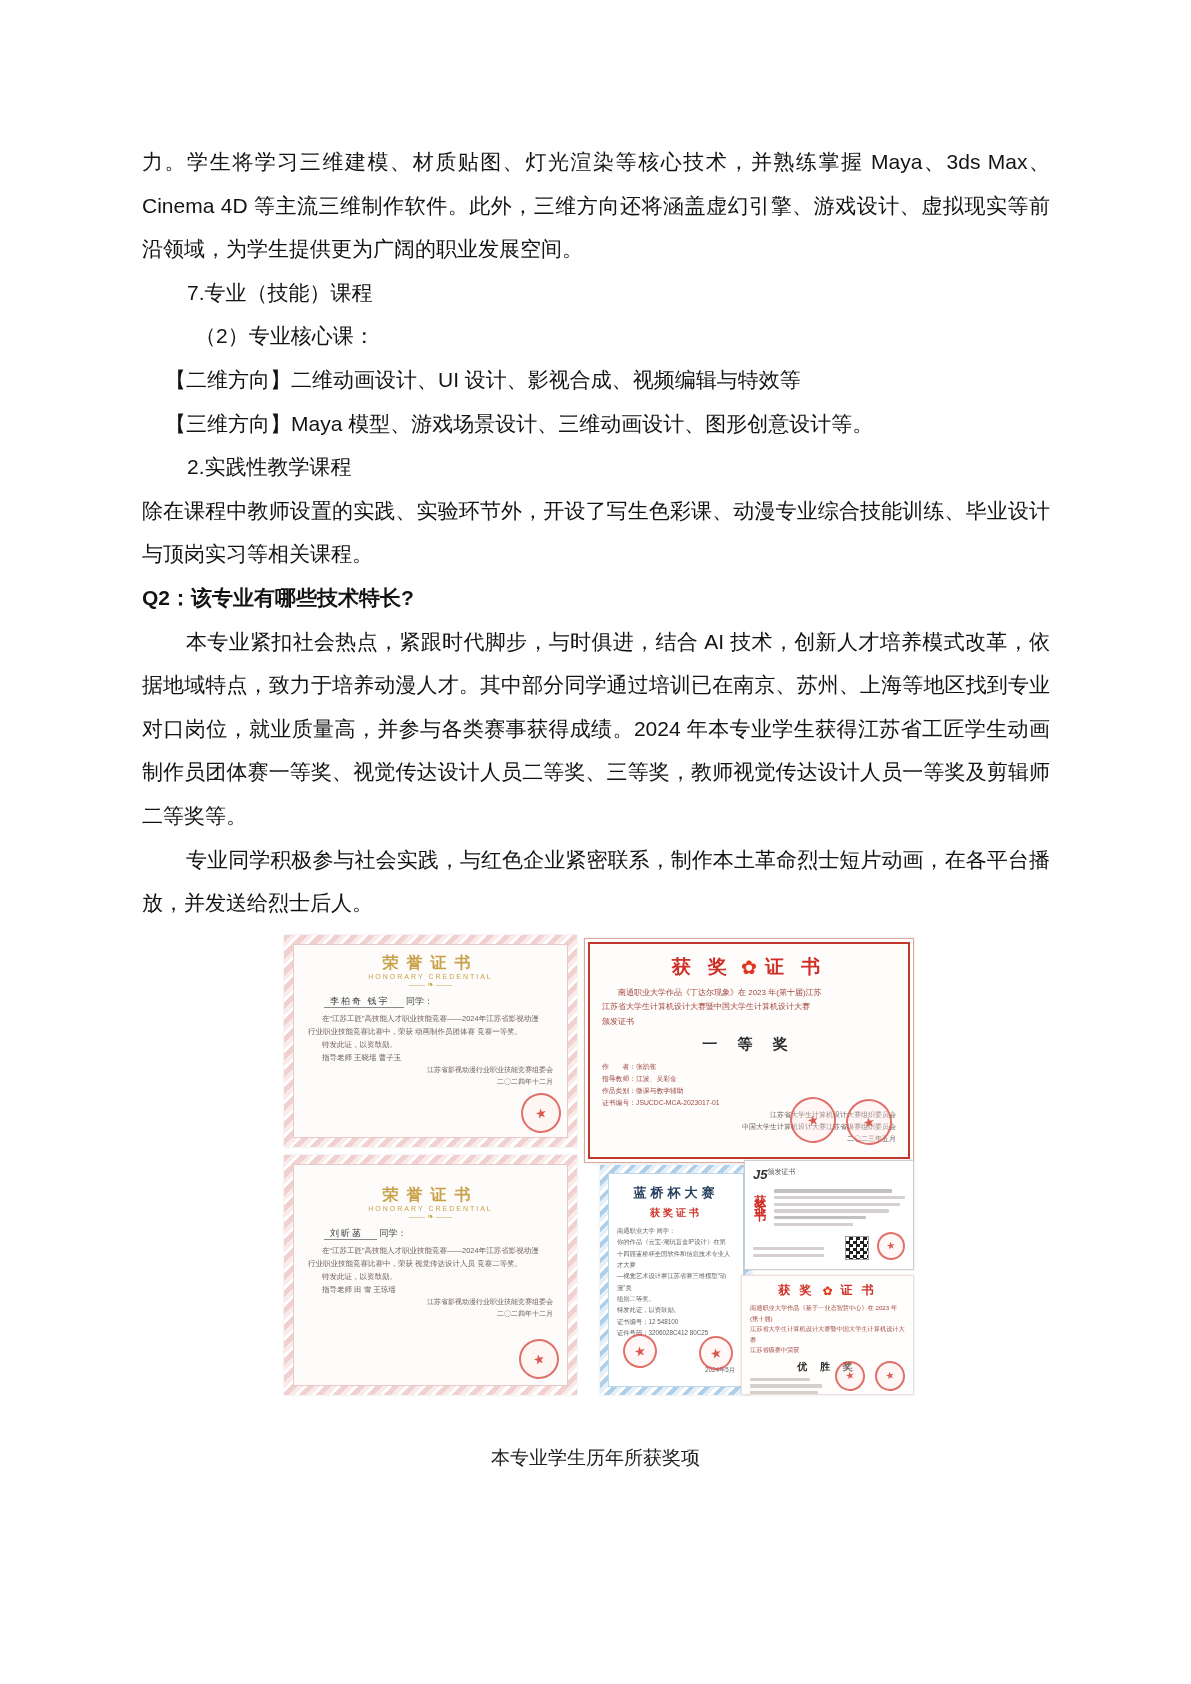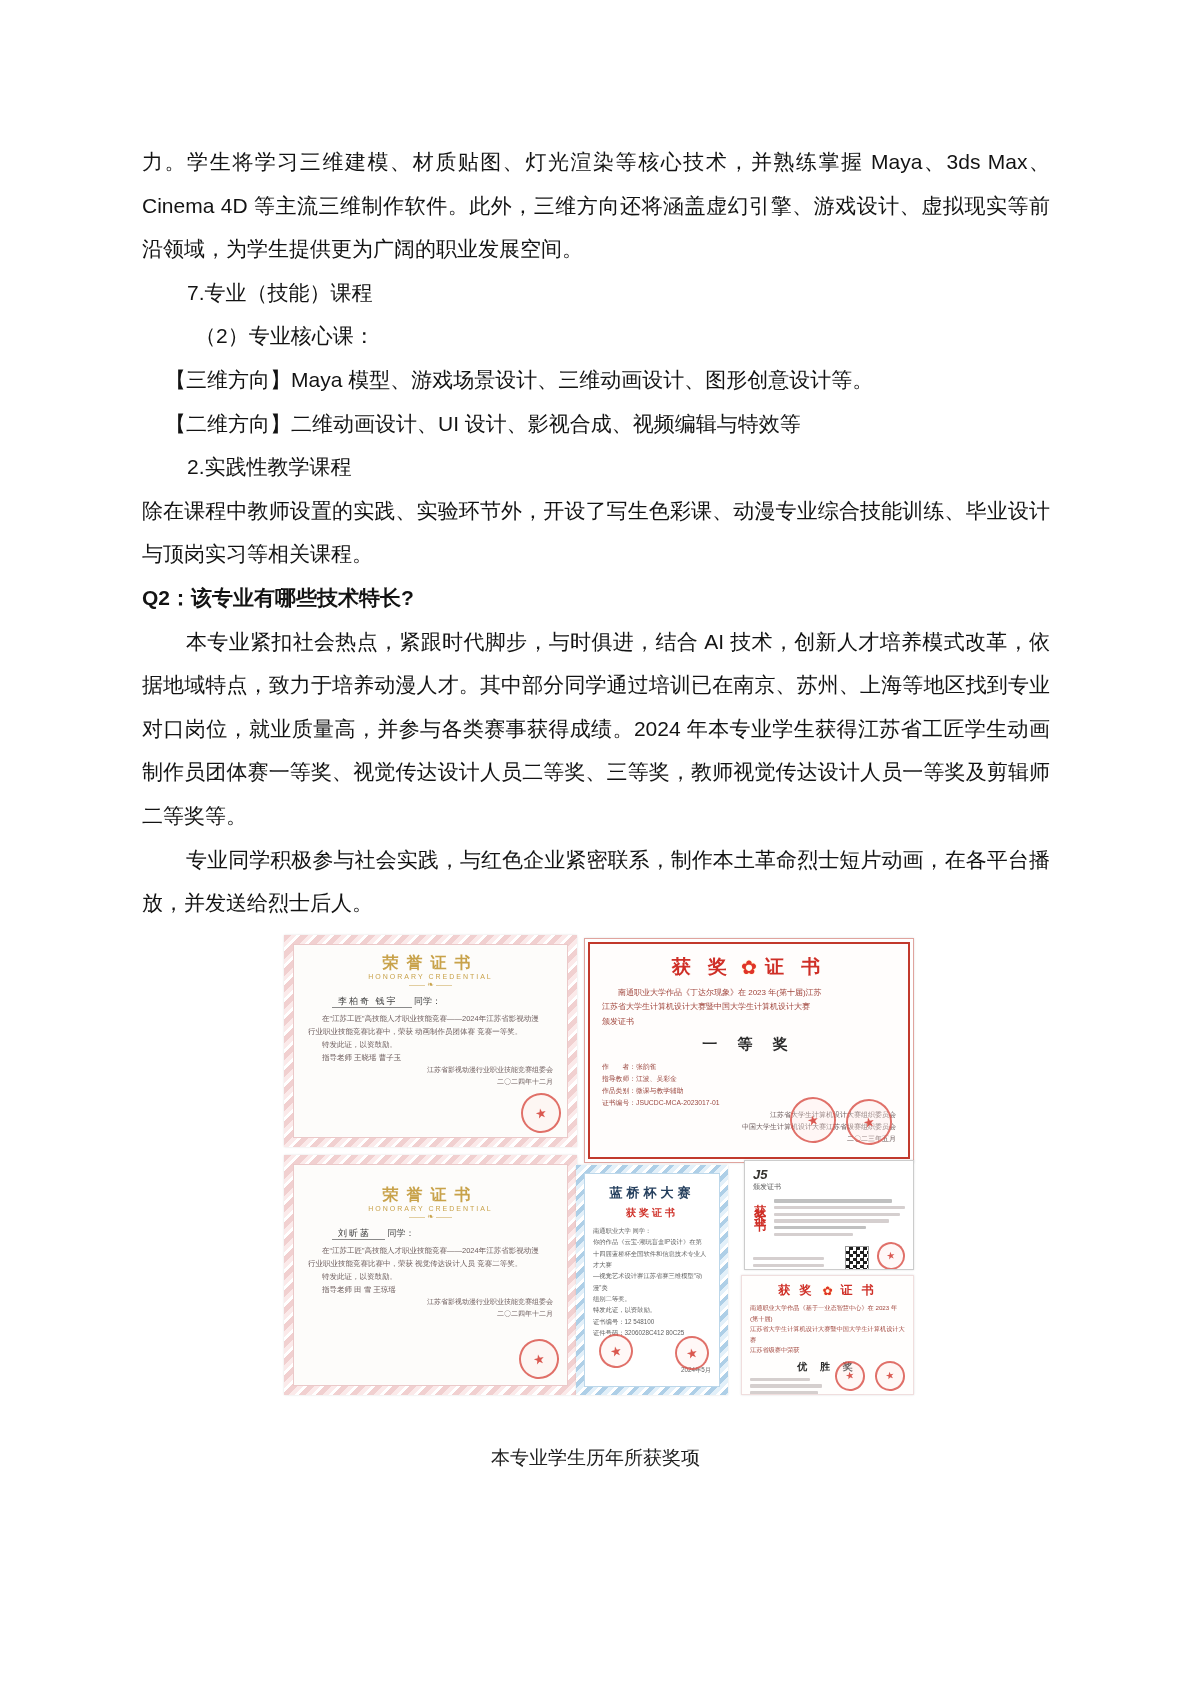--- a/index.html
+++ b/index.html
@@ -36,21 +36,21 @@
     padding:9px;
   }
   .lace-pink-inner{
     width:100%;height:100%;position:relative;
     background:#fdfcfa;border:1px solid #ebc9c9;
     padding:8px 14px 6px 14px;overflow:hidden;
   }
   .gold-title{text-align:center;color:#c8a24a;font-weight:700;font-size:16px;letter-spacing:8px;line-height:1.2;}
   .gold-sub{text-align:center;color:#c8a24a;font-size:7px;letter-spacing:2px;margin-top:1px;}
   .gold-flourish{text-align:center;color:#c8a24a;font-size:8px;line-height:1.2;margin-bottom:5px;}
-  .name-row{font-size:9px;color:#4a4a4a;margin:4px 0 4px 24px;}
+  .name-row{font-size:9px;color:#4a4a4a;margin:4px 0 4px 16px;}
   .name-underline{border-bottom:1px solid #8a8a8a;padding:0 14px 1px 6px;letter-spacing:2px;color:#3d3d3d;}
   .t7{font-size:7.5px;color:#6d5c5c;line-height:1.75;}
   .ind1{text-indent:14px;}
   .org-line{font-size:7px;color:#6d5c5c;text-align:right;line-height:1.7;}
 
   
   .red-frame{background:#fff;border:1px solid #e0a49e;padding:3px;}
   .red-frame-inner{
     width:100%;height:100%;position:relative;
     border:2px solid #c2392c;background:#fffdfc;
@@ -76,21 +76,21 @@
     width:100%;height:100%;position:relative;
     background:#ffffff;border:1px solid #bcd7ea;
     padding:10px 8px 6px 8px;overflow:hidden;
   }
   .lq-title{text-align:center;color:#27415f;font-weight:700;font-size:13px;letter-spacing:4px;}
   .lq-sub{text-align:center;color:#cf2f27;font-weight:700;font-size:10px;letter-spacing:3px;margin:4px 0 5px 0;}
   .t6{font-size:6.3px;color:#5f5f5f;line-height:1.8;}
 
   
   .card-e{background:#fff;border:1px solid #cccccc;padding:6px 8px;overflow:hidden;}
-  .card-e-header{display:flex;justify-content:flex-start;align-items:flex-start;flex-direction:column;}
+  .card-e-header{display:flex;justify-content:flex-start;align-items:flex-start;}
   .lq-logo{font-size:13px;font-weight:700;font-style:italic;color:#35332f;}
   .card-e-title{font-size:7px;color:#555;}
   .vtitle{writing-mode:vertical-rl;text-orientation:upright;color:#cf2f27;font-weight:700;
     font-size:12px;letter-spacing:5px;line-height:1.1;}
   .bl{height:3.5px;background:#b3a8a8;opacity:.55;border-radius:1px;margin:3.2px 0;}
   .bl.dark{background:#8d8d8d;}
   .qr{
     width:24px;height:24px;border:1px solid #9a9a9a;
     background:repeating-conic-gradient(#1f1f1f 0% 25%, #ffffff 0% 50%) 0 0/7px 7px;
   }
@@ -108,22 +108,22 @@
     transform:rotate(-12deg);font-size:13px;line-height:1;
   }
 </style>
 </head>
 <body>
 
 <div class="text-block">
   <p class="line j">力。学生将学习三维建模、材质贴图、灯光渲染等核心技术，并熟练掌握 Maya、3ds Max、Cinema 4D 等主流三维制作软件。此外，三维方向还将涵盖虚幻引擎、游戏设计、虚拟现实等前沿领域，为学生提供更为广阔的职业发展空间。</p>
   <p class="line ind-list">7.专业（技能）课程</p>
   <p class="line ind-paren">（2）专业核心课：</p>
+  <p class="line ind-brack">【二维方向】二维动画设计、UI 设计、影视合成、视频编辑与特效等</p>
   <p class="line ind-brack">【三维方向】Maya 模型、游戏场景设计、三维动画设计、图形创意设计等。</p>
-  <p class="line ind-brack">【二维方向】二维动画设计、UI 设计、影视合成、视频编辑与特效等</p>
   <p class="line ind-list">2.实践性教学课程</p>
   <p class="line j">除在课程中教师设置的实践、实验环节外，开设了写生色彩课、动漫专业综合技能训练、毕业设计与顶岗实习等相关课程。</p>
   <p class="line bold">Q2：该专业有哪些技术特长?</p>
   <p class="line j ind-body">本专业紧扣社会热点，紧跟时代脚步，与时俱进，结合 AI 技术，创新人才培养模式改革，依据地域特点，致力于培养动漫人才。其中部分同学通过培训已在南京、苏州、上海等地区找到专业对口岗位，就业质量高，并参与各类赛事获得成绩。2024 年本专业学生获得江苏省工匠学生动画制作员团体赛一等奖、视觉传达设计人员二等奖、三等奖，教师视觉传达设计人员一等奖及剪辑师二等奖等。</p>
   <p class="line j ind-body">专业同学积极参与社会实践，与红色企业紧密联系，制作本土革命烈士短片动画，在各平台播放，并发送给烈士后人。</p>
 </div>
 
 <div class="collage">
 
   <div class="cert lace-pink" style="left:0;top:2px;width:293px;height:212px">
@@ -180,21 +180,21 @@
       <div class="t7 ind1">在“江苏工匠”高技能人才职业技能竞赛——2024年江苏省影视动漫</div>
       <div class="t7">行业职业技能竞赛比赛中，荣获 视觉传达设计人员 竞赛二等奖。</div>
       <div class="t7 ind1">特发此证，以资鼓励。</div>
       <div class="t7 ind1">指导老师 田 雪 王琼瑶</div>
       <div class="org-line">江苏省影视动漫行业职业技能竞赛组委会</div>
       <div class="org-line">二〇二四年十二月</div>
       <div class="seal" style="right:8px;bottom:6px;width:40px;height:40px">★</div>
     </div>
   </div>
 
-  <div class="cert lace-blue" style="left:292px;top:232px;width:152px;height:230px">
+  <div class="cert lace-blue" style="left:316px;top:232px;width:152px;height:230px">
     <div class="lace-blue-inner">
       <div class="lq-title">蓝桥杯大赛</div>
       <div class="lq-sub">获奖证书</div>
       <div class="t6">南通职业大学 同学：</div>
       <div class="t6">你的作品《云宝-潮玩盲盒IP设计》在第</div>
       <div class="t6">十四届蓝桥杯全国软件和信息技术专业人才大赛</div>
       <div class="t6">—视觉艺术设计赛江苏省赛三维模型“动漫”类</div>
       <div class="t6">组别二等奖。</div>
       <div class="t6">特发此证，以资鼓励。</div>
       <div class="t6">证书编号：12 548100</div>

